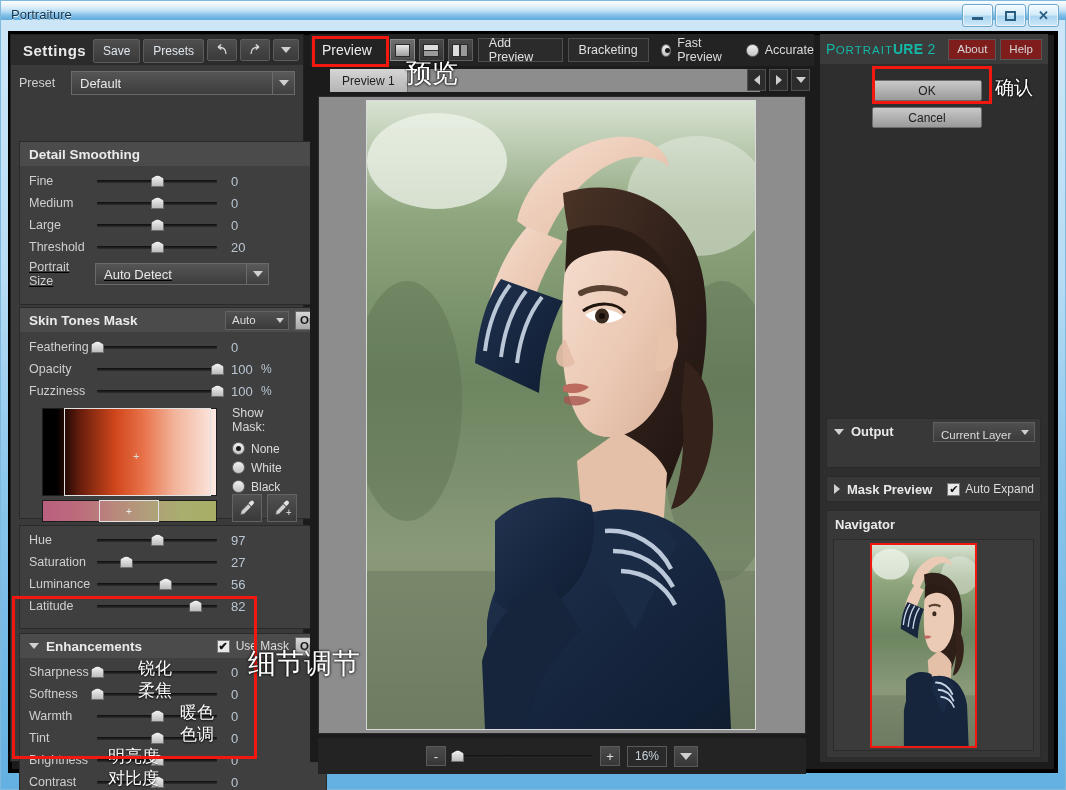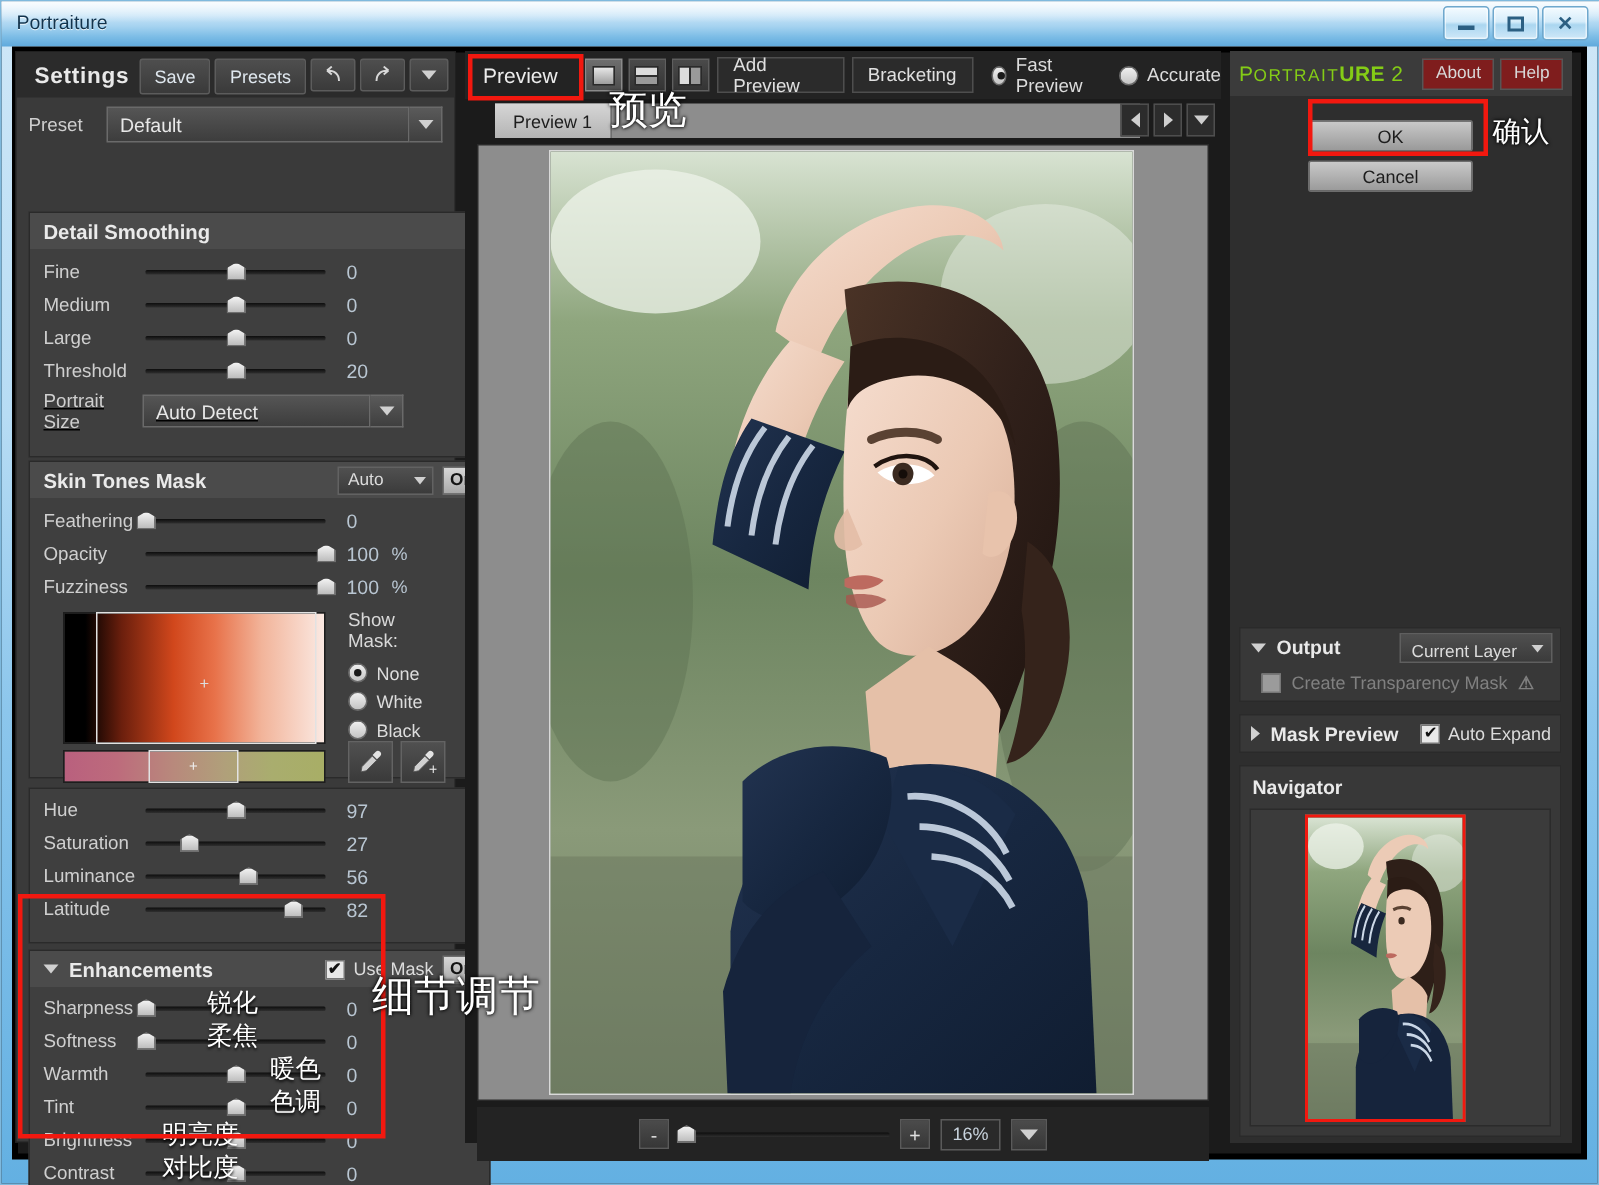--- a/index.html
+++ b/index.html
@@ -12,21 +12,21 @@
   #root{position:relative;width:1066px;height:790px;}
 
   
   .oswin{
     position:absolute;left:0;top:0;width:1066px;height:790px;
     background:linear-gradient(180deg,#cfe7f7 0%,#b7dcf4 35%,#8cc6ec 60%,#63b0e2 100%);
     border:1px solid #7fb9dd;
     box-sizing:border-box;
   }
   .osTitle{
-    position:absolute;left:0;top:0;width:1066px;height:30px;
+    position:absolute;left:0;top:0;width:1066px;height:19px;
     background:linear-gradient(180deg,#e8f4fd 0%,#cbe6f8 28%,#a6d3f0 55%,#7dbde6 78%,#5fa9dc 100%);
     box-sizing:border-box;
   }
   .osTitleGloss{
     position:absolute;left:0;top:0;width:1066px;height:14px;
     background:linear-gradient(180deg,rgba(255,255,255,.75),rgba(255,255,255,0));
   }
   .osTitleText{
     position:absolute;left:10px;top:6px;
     font-size:13px;color:#11334d;
@@ -205,21 +205,21 @@
     color:#e0e0e0;font-size:13px;display:flex;align-items:center;justify-content:center;}
   #zoomSlider{width:140px;position:relative;height:14px;}
   .zoomPct{width:40px;height:21px;border:1px solid #5a5a5a;background:#2a2a2a;box-sizing:border-box;color:#c8d3dd;font-size:12px;
     display:flex;align-items:center;justify-content:center;}
   .zoomArrow{width:24px;height:21px;border:1px solid #5a5a5a;background:linear-gradient(180deg,#4b4b4b,#373737);box-sizing:border-box;
     display:flex;align-items:center;justify-content:center;}
 
   
   #rightPanel{position:absolute;left:820px;top:34px;width:228px;height:728px;background:#2e2e2e;}
   #brandBar{height:30px;background:#3b3b3b;display:flex;align-items:center;padding:0 6px;}
-  .brand{color:#84cc16;font-size:14px;letter-spacing:.3px;}
+  .brand{color:#14b8a6;font-size:14px;letter-spacing:.3px;}
   .brand .sm{font-size:11.5px;letter-spacing:1px;}
   .brand .bd{font-weight:bold;}
   .brandBtns{margin-left:auto;display:flex;gap:4px;}
   .brandBtn{height:21px;padding:0 8px;border:1px solid #565656;background:#7f1d1d;color:#d8d8d8;font-size:11.5px;
     display:flex;align-items:center;box-sizing:border-box;}
   #okArea{position:absolute;left:0;top:34px;width:228px;height:76px;}
   .okBtn{position:absolute;left:52px;top:12px;width:110px;height:21px;}
   .cancelBtn{position:absolute;left:52px;top:39px;width:110px;height:21px;}
 
   .rSection{position:absolute;left:6px;width:215px;background:#383838;border:1px solid #2a2a2a;box-sizing:border-box;}
@@ -699,25 +699,20 @@
     </div>
 
     <div class="rSection" id="secOutput">
       <div class="rHead">
         <span class="triDown"></span>
         <span>Output</span>
         <span class="outCombo">
           <span>Current Layer</span>
           <span class="ar"></span>
         </span>
-      </div>
-      <div class="transRow">
-        <span class="chk chkOff"></span>
-        <span>Create Transparency Mask</span>
-        <span class="warnIcon">⚠</span>
       </div>
     </div>
 
     <div class="rSection" id="secMask">
       <span class="triRight"></span>
       <span style="color:#e9e9e9;font-size:13px;font-weight:bold">Mask Preview</span>
       <span style="margin-left:auto;margin-right:6px;display:flex;align-items:center;gap:5px">
         <span class="chk">✔</span>
         <span style="color:#dcdcdc;font-size:12px">Auto Expand</span>
       </span>

